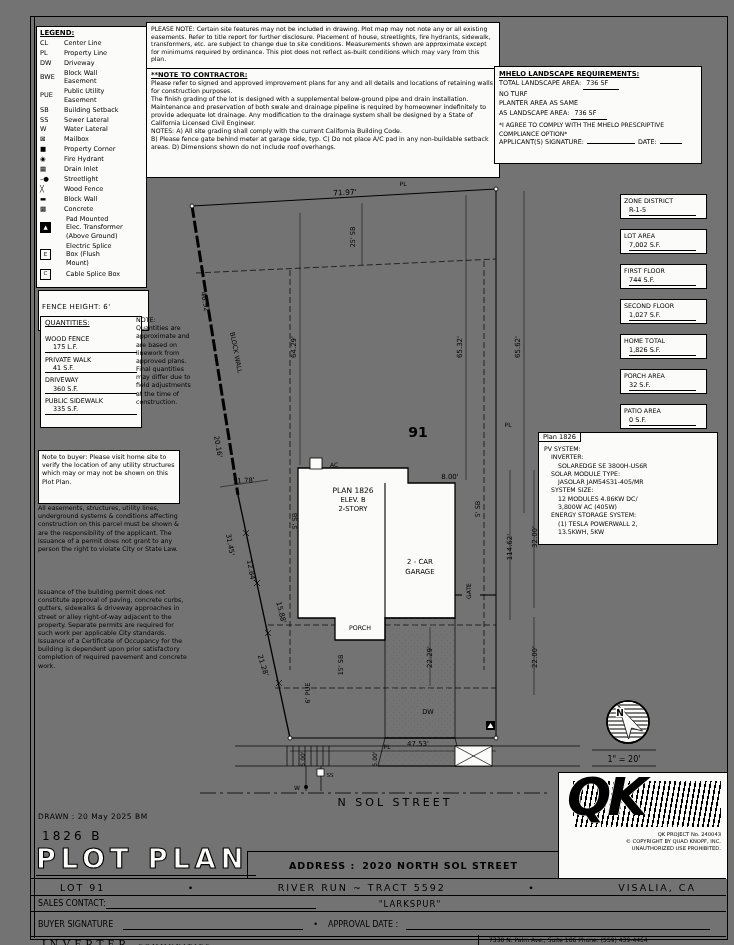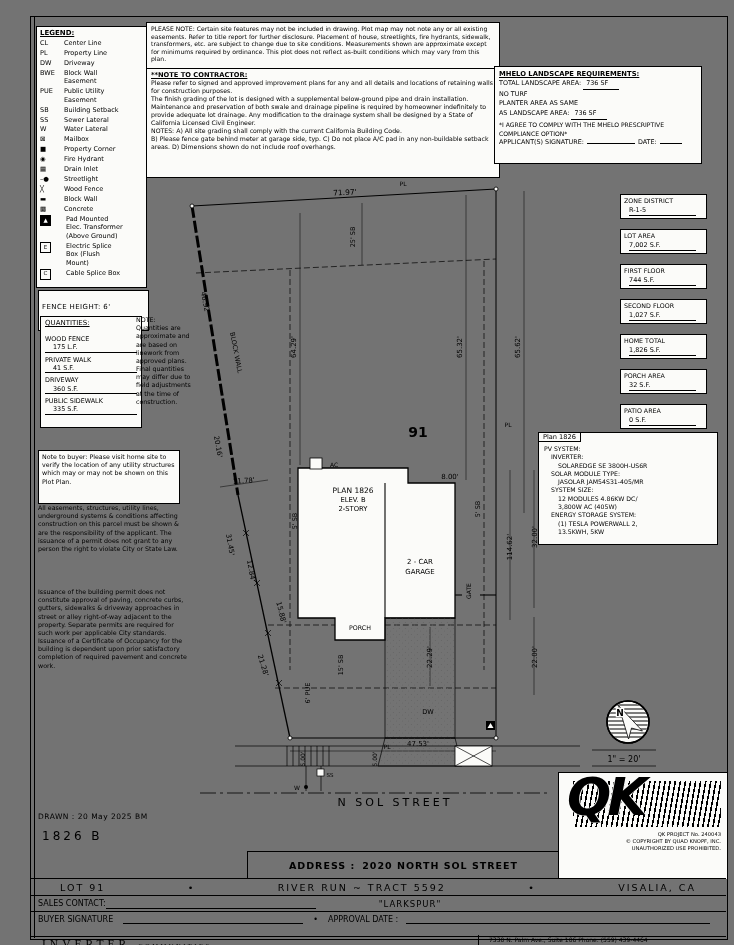--- a/index.html
+++ b/index.html
@@ -8,21 +8,21 @@
   .abs{position:absolute;}
   .box{border:1px solid #000;background:#fbfbf9;}
   .pre{white-space:pre-line;}
 
   .frame{position:absolute;left:30px;top:16px;width:696px;height:922px;border:1.2px solid #000;pointer-events:none;}
   .frame-inner{position:absolute;left:34px;top:16px;height:922px;border-left:1px solid #000;}
 
   
   #legend{left:36px;top:26px;width:103px;height:256px;padding:2px 3px;}
   .lg-title{font-size:7px;font-weight:bold;text-decoration:underline;margin-bottom:2px;}
-  .lg-row{display:flex;align-items:flex-start;font-size:6.5px;line-height:1.3;margin-bottom:1.5px;}
+  .lg-row{display:flex;align-items:center;font-size:6.5px;line-height:1.3;margin-bottom:1.5px;}
   .lg-sym{flex:0 0 24px;font-size:6.5px;}
   .lg-sym.lg-boxed{flex:0 0 9px;width:9px;height:9px;border:0.8px solid #000;display:inline-flex;align-items:center;justify-content:center;font-size:5.5px;margin-right:15px;}
   .lg-sym.lg-dark{background:#000;color:#fff;}
   .lg-label{max-width:58px;}
 
   #fence{left:38px;top:290px;width:103px;height:15px;font-size:7px;padding:12px 3px;letter-spacing:.4px;}
 
   #qty{left:40px;top:316px;width:92px;height:106px;padding:2px 4px;}
   .qty-title{font-size:7px;text-decoration:underline;margin-bottom:8px;}
   .qty-label{font-size:6.4px;line-height:1.3;}
@@ -76,21 +76,21 @@
   #address{left:247px;top:851px;width:311px;height:27px;border-top:1px solid #000;border-left:1px solid #000;display:flex;align-items:center;justify-content:center;gap:7px;font-size:9.5px;font-weight:bold;letter-spacing:1px;}
   #qk{left:558px;top:772px;width:168px;height:106px;border-left:1px solid #000;border-top:1px solid #000;background:#fbfbf9;}
   .qk-stripes{position:absolute;right:6px;top:8px;width:148px;height:46px;background:repeating-linear-gradient(100deg,#000 0 1.6px,transparent 1.6px 5px);}
   .qk-logo{position:absolute;left:8px;top:-6px;font-size:52px;font-weight:bold;font-style:italic;letter-spacing:-4px;color:#000;text-shadow:1px 0 #fbfbf9,-1px 0 #fbfbf9;}
   .qk-meta{position:absolute;right:6px;top:58px;text-align:right;font-size:5.2px;line-height:1.35;}
 
   #bottom{left:30px;top:878px;width:696px;height:61px;}
   .b-row{border-top:1px solid #000;display:flex;align-items:center;box-sizing:border-box;}
   #b1{height:17px;font-size:9.5px;letter-spacing:2px;justify-content:space-between;padding:0 30px;}
   #b2{height:16px;font-size:8px;position:relative;padding-left:8px;}
-  #b3{height:14px;font-size:8px;padding:12px 8px;align-items:flex-end;}
+  #b3{height:14px;font-size:8px;padding:12px 8px;}
   #b4{height:14px;}
   .fill-line{display:inline-block;border-bottom:0.8px solid #000;height:10px;}
   #larkspur{position:absolute;left:300px;width:160px;text-align:center;font-size:8.5px;letter-spacing:1px;top:3px;}
   .cc{display:flex;align-items:baseline;gap:8px;padding-left:12px;flex:0 0 436px;font-family:"Liberation Serif","DejaVu Serif",serif;}
   .cc-century{font-size:11.5px;letter-spacing:4px;}
   .cc-comm{font-size:6.5px;letter-spacing:2.5px;}
   .addr{border-left:1px solid #000;padding:1px 0 0 10px;font-size:6px;line-height:1.35;font-family:"DejaVu Sans",sans-serif;}
 </style>
 </head>
 <body>
@@ -461,20 +461,21 @@
         <text x="190" y="612" font-size="5.5" text-anchor="middle">SS</text>
         <text x="157" y="625" font-size="6" text-anchor="middle">W</text>
         <text x="255" y="641" font-size="11" text-anchor="middle" letter-spacing="3">N SOL STREET</text>
         <text x="480" y="551" font-size="9" text-anchor="middle" font-weight="bold" style="paint-order: stroke; stroke: rgb(251, 251, 249); stroke-width: 2.5px;">N</text>
         <text x="484" y="597" font-size="8" text-anchor="middle">1" = 20'</text>
       </g>
   </svg>
 
   <div class="abs" id="drawn">DRAWN :  20 May 2025  BM</div>
   <div class="abs" id="plan-num">1826  B</div>
+  <div class="abs" id="pp-title">PLOT PLAN</div>
   <div class="abs" id="address">
     <span>ADDRESS :</span>
     <span>2020 NORTH SOL STREET</span>
   </div>
   <div class="abs" id="qk">
     <div class="qk-stripes"></div>
     <div class="qk-logo">QK</div>
     <div class="qk-meta">
       <div>QK PROJECT No. 240043</div>
       <div>© COPYRIGHT BY QUAD KNOPF, INC.</div>

